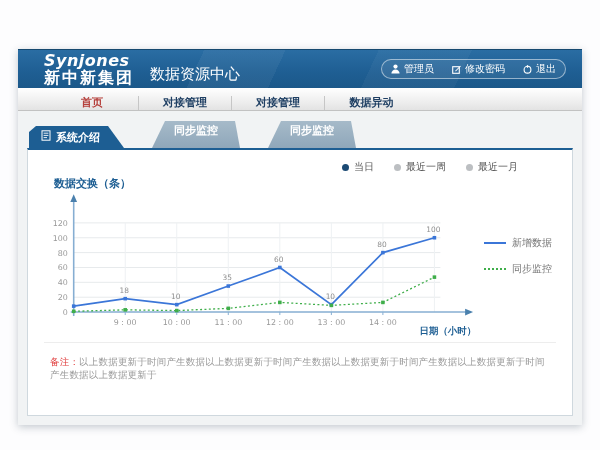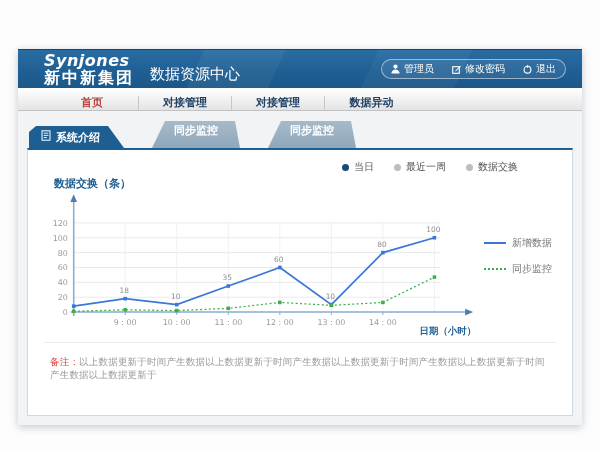--- a/index.html
+++ b/index.html
@@ -129,21 +129,21 @@
         <div class="radio-item selected">
           <span class="radio-dot"></span>
           <span>当日</span>
         </div>
         <div class="radio-item">
           <span class="radio-dot"></span>
           <span>最近一周</span>
         </div>
         <div class="radio-item">
           <span class="radio-dot"></span>
-          <span>数据交换</span>
+          <span>最近一月</span>
         </div>
       </div>
 
       <div class="chart-title">数据交换（条）</div>
 
       <div class="chart-row">
         <svg width="442" height="147" viewBox="0 0 446 148">
             <line x1="34" y1="107" x2="404" y2="107" stroke="#e7eaec" stroke-width="1"></line>
             <line x1="34" y1="92" x2="404" y2="92" stroke="#e7eaec" stroke-width="1"></line>
             <line x1="34" y1="77" x2="404" y2="77" stroke="#e7eaec" stroke-width="1"></line>

